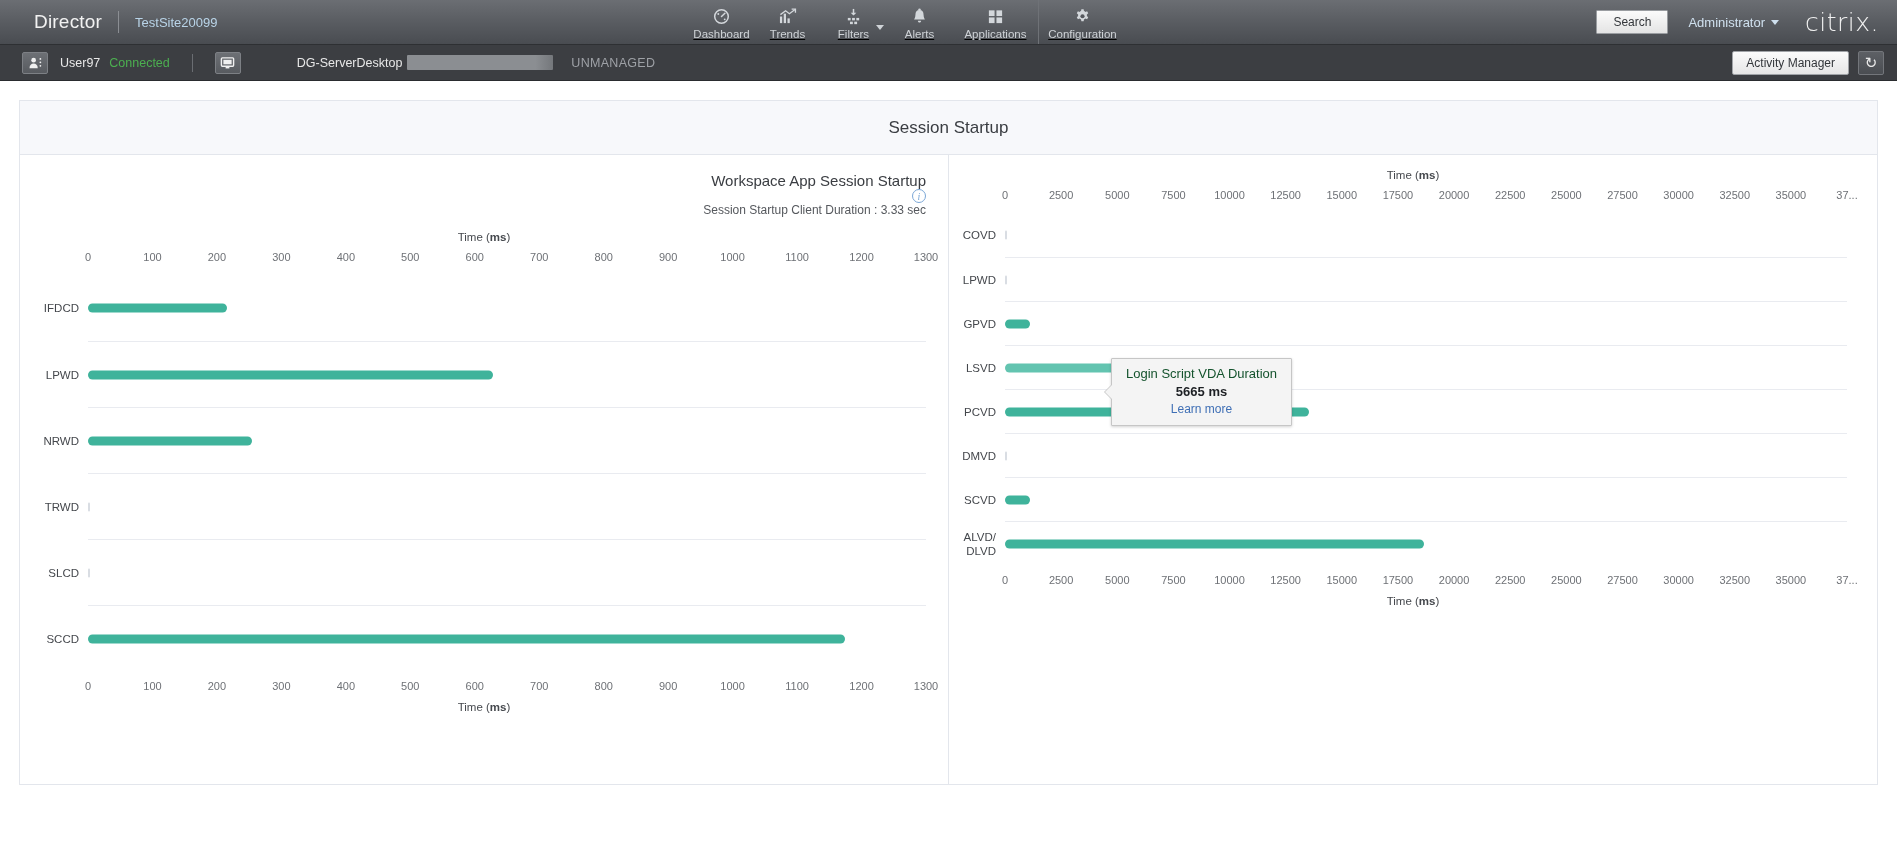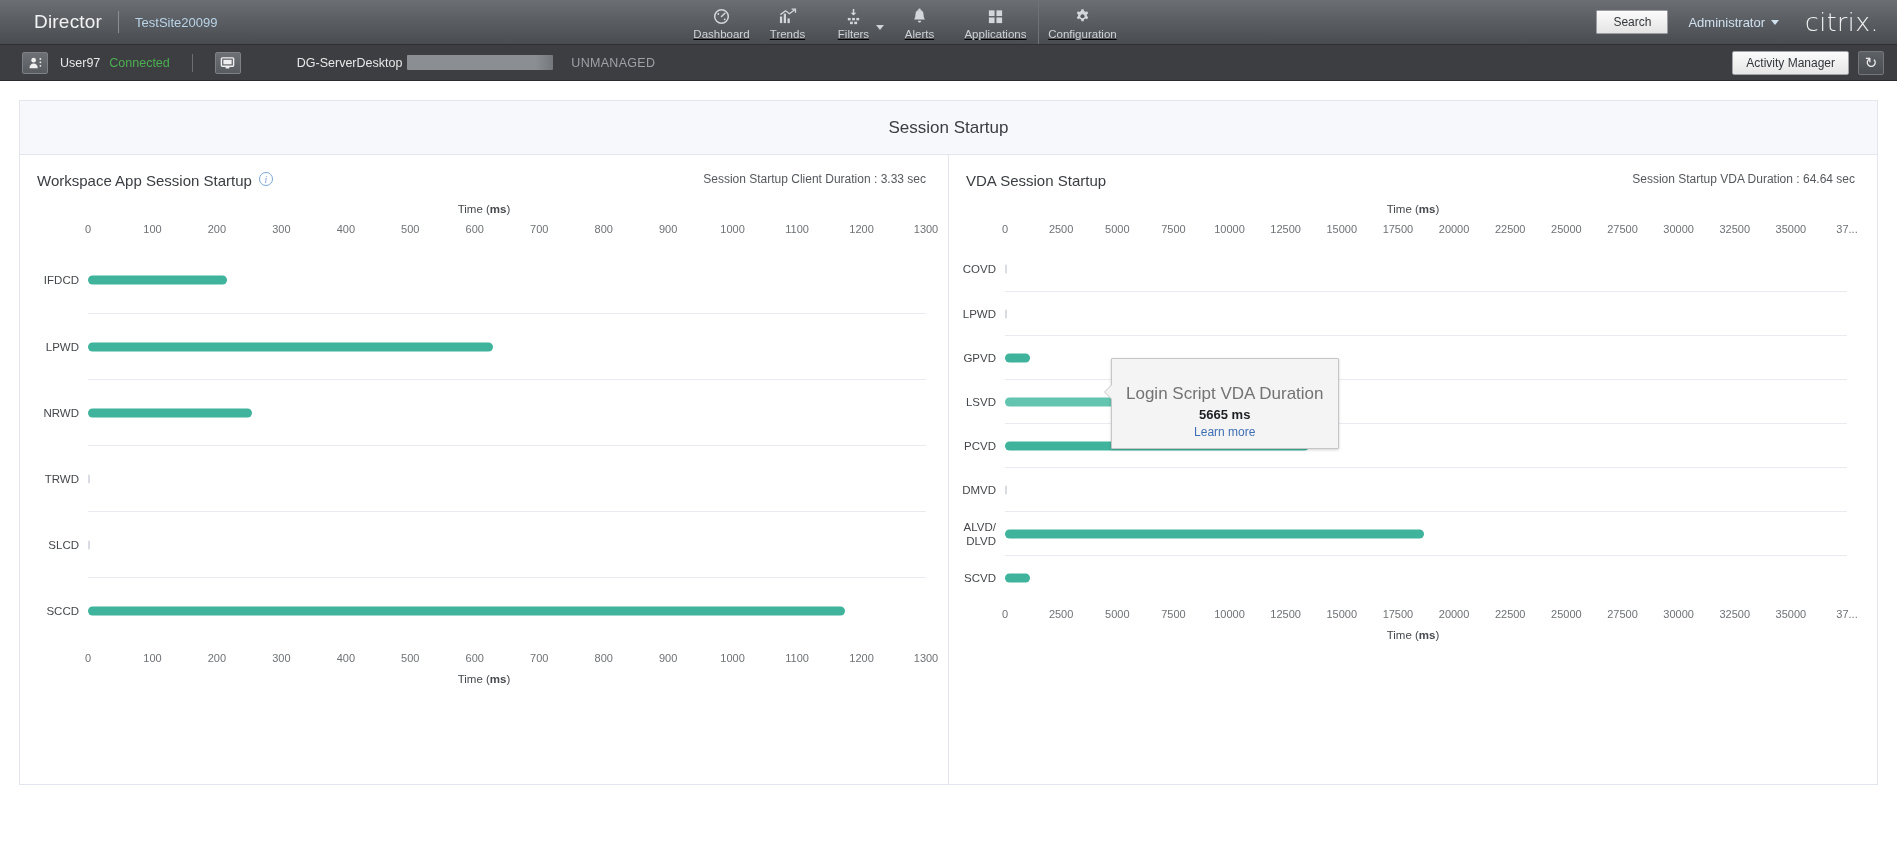--- a/index.html
+++ b/index.html
@@ -125,21 +125,21 @@
   }
   .page-title { font-size: 17px; color:#3a3d42; }
 
   .panels { display:flex; margin: 0 19px; height: 630px; }
   .panel {
     flex: 1; border:1px solid #e3e6ec; border-top: none;
     background:#fff; position: relative; overflow: hidden;
   }
   .panel.left { border-right: none; }
   .panel-head {
-    display:flex; align-items:flex-start; padding: 17px 22px 0 17px;
+    display:flex; align-items:flex-end; padding: 17px 22px 0 17px; flex-direction: column;
   }
   .panel-title { font-size: 15px; color:#3a3d42; }
   .info-icon {
     width: 14px; height: 14px; border-radius: 50%;
     border: 1px solid #7ba7d7; color:#7ba7d7;
     font-size: 10px; font-style: italic;
     display:inline-flex; align-items:center; justify-content:center;
     margin-left: 7px; cursor:pointer; font-family:"Liberation Serif", serif;
   }
   .panel-duration {
@@ -187,21 +187,21 @@
   .tooltip {
     position:absolute;
     background: #f4f4f4;
     border: 1px solid #c6c6c6;
     box-shadow: 0 1px 3px rgba(0,0,0,.18);
     padding: 7px 14px 8px 14px;
     text-align:center;
     z-index: 40;
     border-radius: 1px;
   }
-  .tt-title { font-size: 17px; color:#737373; white-space:nowrap;margin-top:18px;}
+  .tt-title { font-size: 13px; color:#14532d; white-space:nowrap;}
   .tt-value { font-size: 13px; color:#1d2024; font-weight:700; margin-top:3px;}
   .tt-link { font-size: 12px; color:#3f6fb5; margin-top:3px; cursor:pointer;}
   .tt-arrow {
     position:absolute; left:-7px; top: 26px;
     width:0;height:0;
     border-top:7px solid transparent;
     border-bottom:7px solid transparent;
     border-right:7px solid #f4f4f4;
   }
   .tt-arrow-b {
@@ -411,24 +411,20 @@
             <span class="tick" style="left: 76.9231%;">1000</span>
             <span class="tick" style="left: 84.6154%;">1100</span>
             <span class="tick" style="left: 92.3077%;">1200</span>
             <span class="tick" style="left: 100%;">1300</span>
           </div>
           <div class="axis-title" style="margin-top: 5px;">Time (<b>ms</b>)</div>
         </div>
     </div>
 
     <div class="panel right">
-      <div class="panel-head">
-        <span class="panel-title">VDA Session Startup</span>
-        <span class="panel-duration">Session Startup VDA Duration : 64.64 sec</span>
-      </div>
       <div class="chart" id="chart-right">
           <div class="axis-title">Time (<b>ms</b>)</div>
           <div class="ticks" style="margin-left: 56px; margin-right: 30px;">
             <span class="tick" style="left: 0%;">0</span>
             <span class="tick" style="left: 6.66667%;">2500</span>
             <span class="tick" style="left: 13.3333%;">5000</span>
             <span class="tick" style="left: 20%;">7500</span>
             <span class="tick" style="left: 26.6667%;">10000</span>
             <span class="tick" style="left: 33.3333%;">12500</span>
             <span class="tick" style="left: 40%;">15000</span>
@@ -461,27 +457,27 @@
             </div>
             <div class="grid-row" style="height: 44px;">
               <div class="cat-label">PCVD</div>
               <div title="PCVD: 13550 ms" class="bar" style="left: 0px; width: 36.1333%;"></div>
             </div>
             <div class="grid-row" style="height: 44px;">
               <div class="cat-label">DMVD</div>
               <div title="DMVD: 0 ms" class="bar zero" style="left: 0px;"></div>
             </div>
             <div class="grid-row" style="height: 44px;">
+              <div class="cat-label">SCVD</div>
+              <div title="SCVD: 1100 ms" class="bar" style="left: 0px; width: 2.93333%;"></div>
+            </div>
+            <div class="grid-row" style="height: 44px;">
               <div class="cat-label">ALVD/<br>DLVD</div>
               <div title="ALVD/
 DLVD: 18650 ms" class="bar" style="left: 0px; width: 49.7333%;"></div>
-            </div>
-            <div class="grid-row" style="height: 44px;">
-              <div class="cat-label">SCVD</div>
-              <div title="SCVD: 1100 ms" class="bar" style="left: 0px; width: 2.93333%;"></div>
             </div>
           </div>
           <div class="ticks" style="margin-left: 56px; margin-right: 30px; margin-top: 9px;">
             <span class="tick" style="left: 0%;">0</span>
             <span class="tick" style="left: 6.66667%;">2500</span>
             <span class="tick" style="left: 13.3333%;">5000</span>
             <span class="tick" style="left: 20%;">7500</span>
             <span class="tick" style="left: 26.6667%;">10000</span>
             <span class="tick" style="left: 33.3333%;">12500</span>
             <span class="tick" style="left: 40%;">15000</span>

